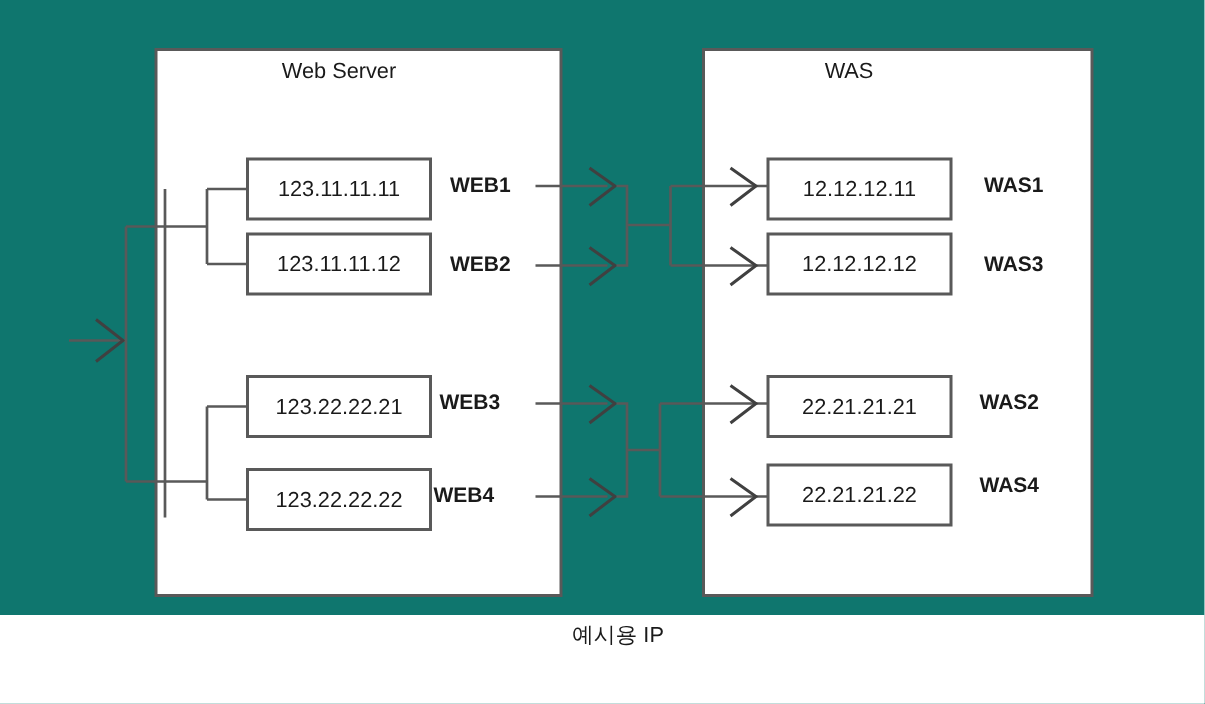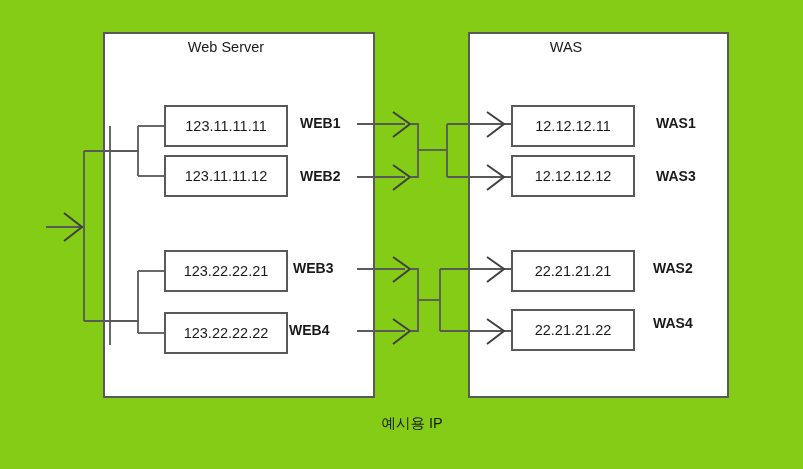--- a/index.html
+++ b/index.html
@@ -9,22 +9,22 @@
   }
   body {
     width: 803px;
     height: 469px;
     font-family: "Liberation Sans", "DejaVu Sans", sans-serif;
     overflow: hidden;
   }
   #diagram-root {
     position: relative;
     width: 803px;
-    height: 469px;
-    background: #84cc16;
+    height: 410px;
+    background: #0f766e;
   }
   svg.canvas {
     position: absolute;
     left: 0;
     top: 0;
     width: 803px;
     height: 469px;
   }
   .stroke-thin {
     fill: none;

